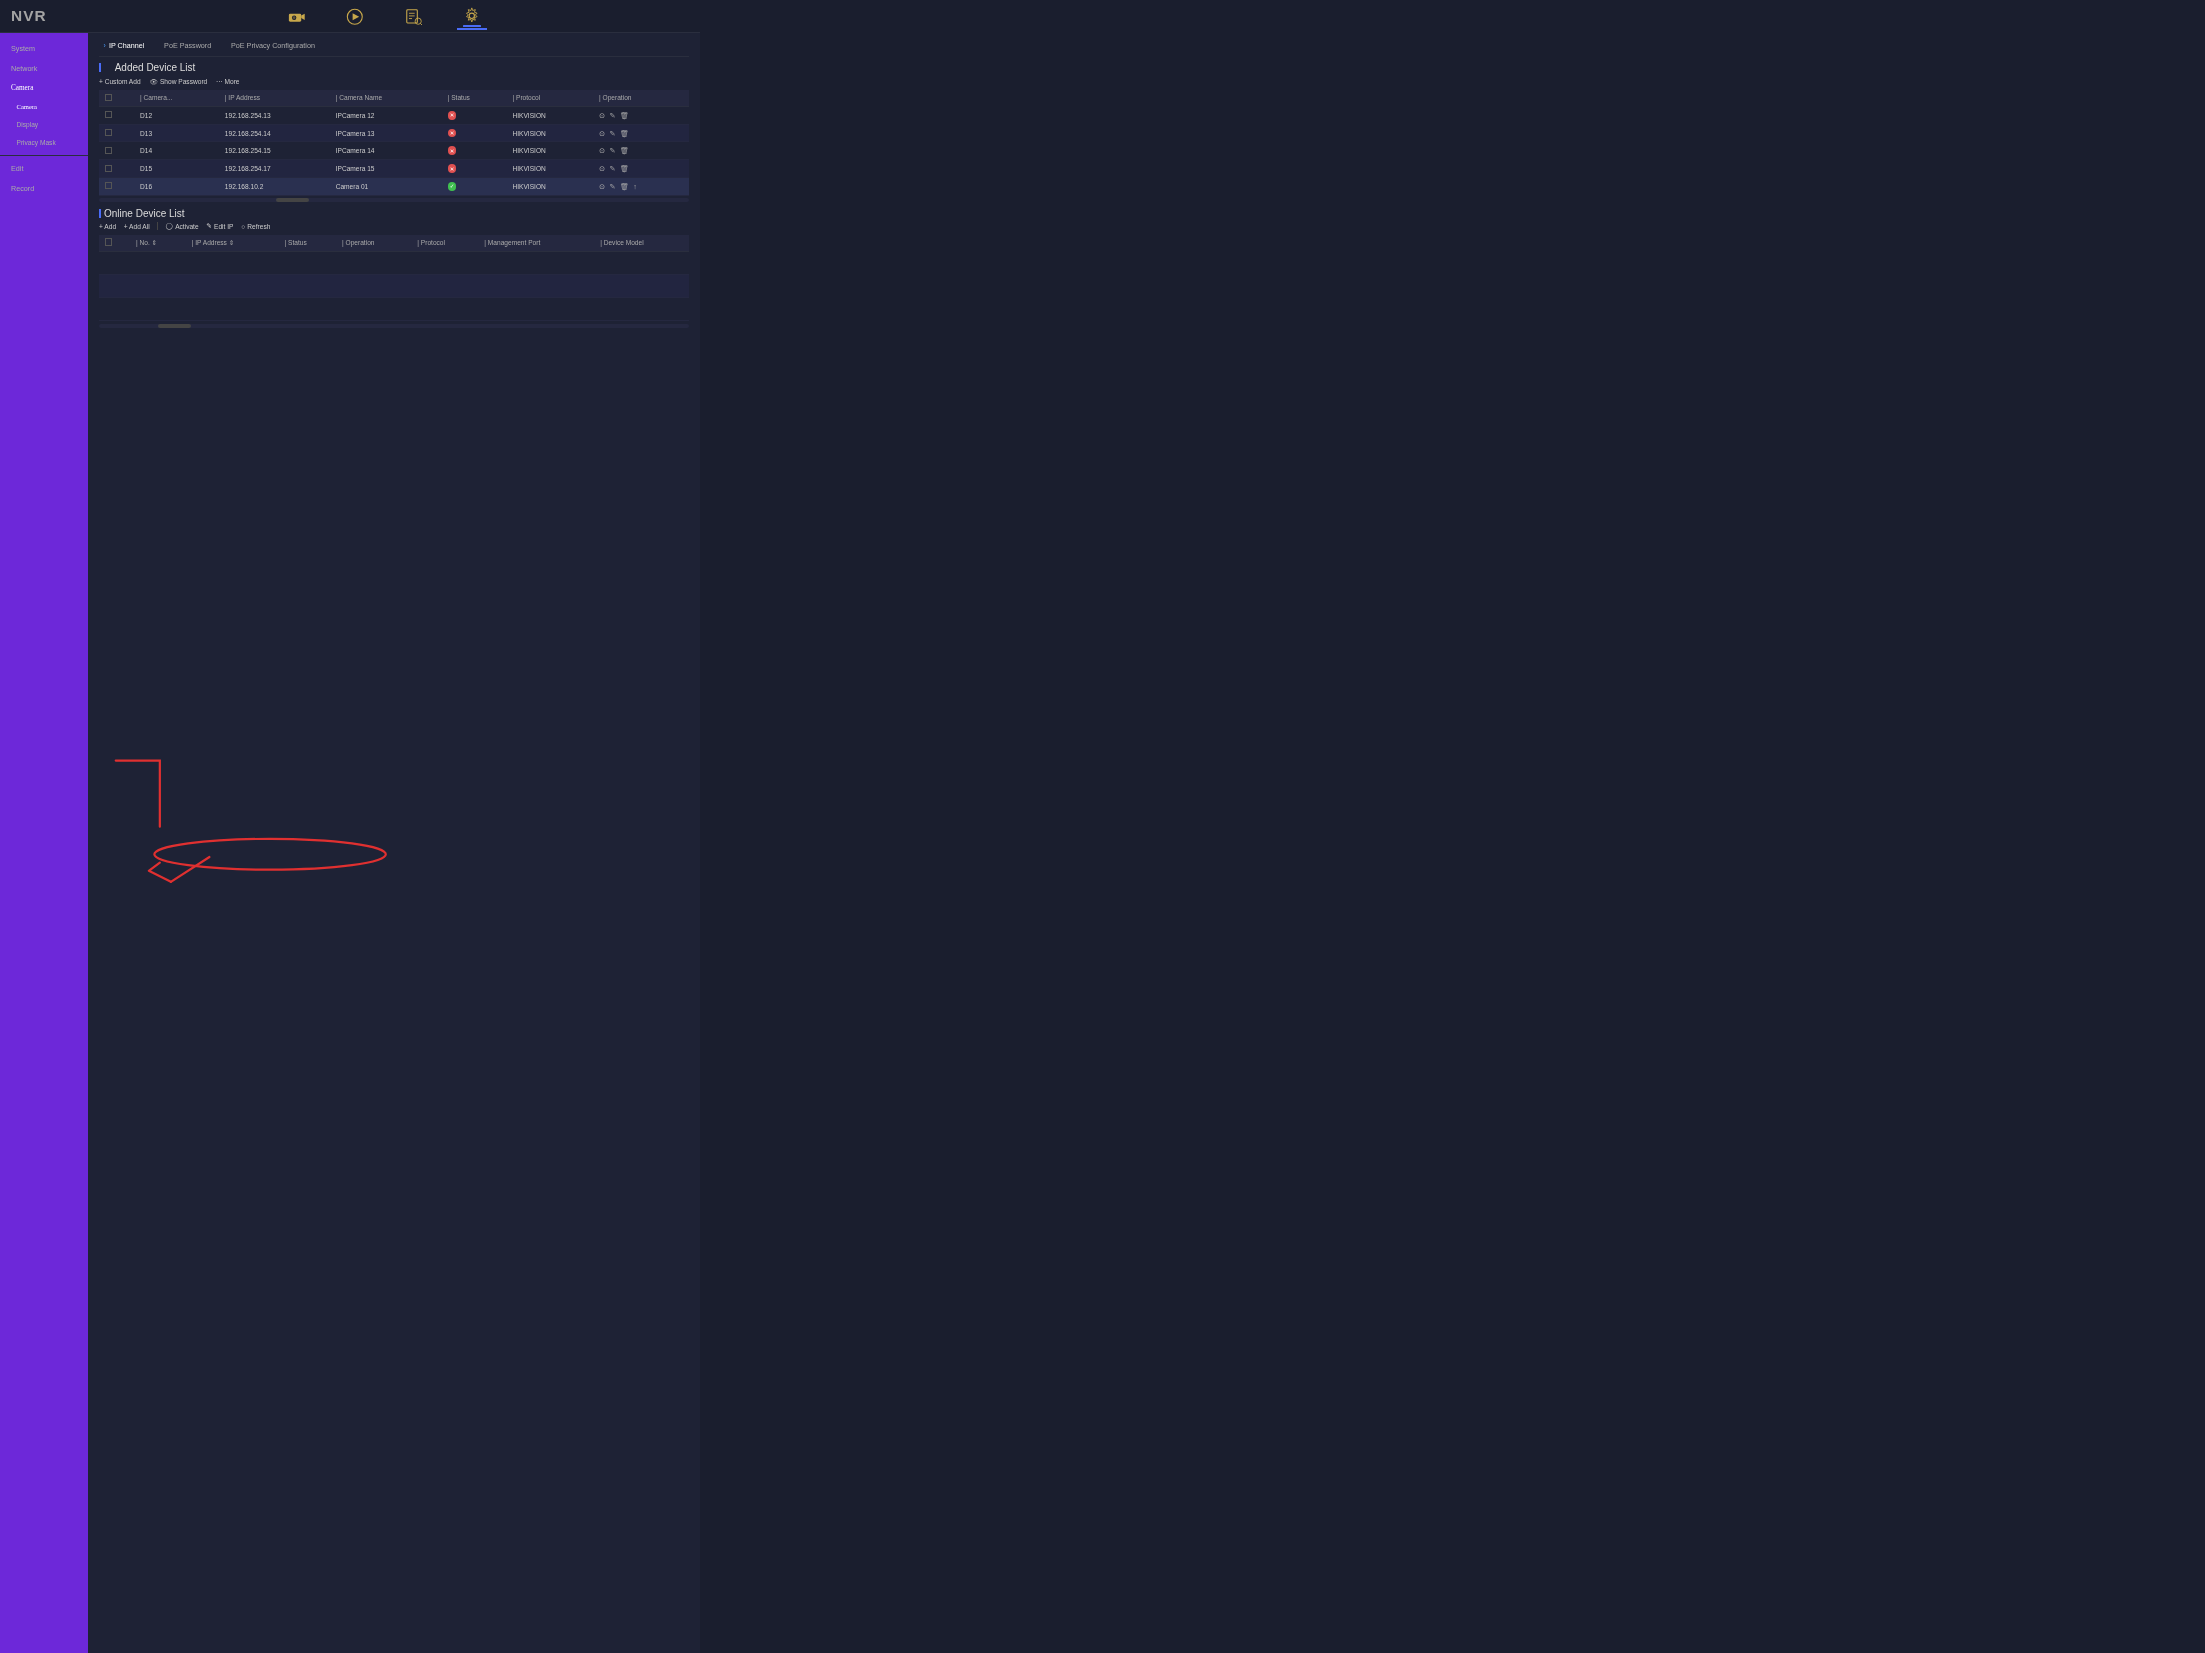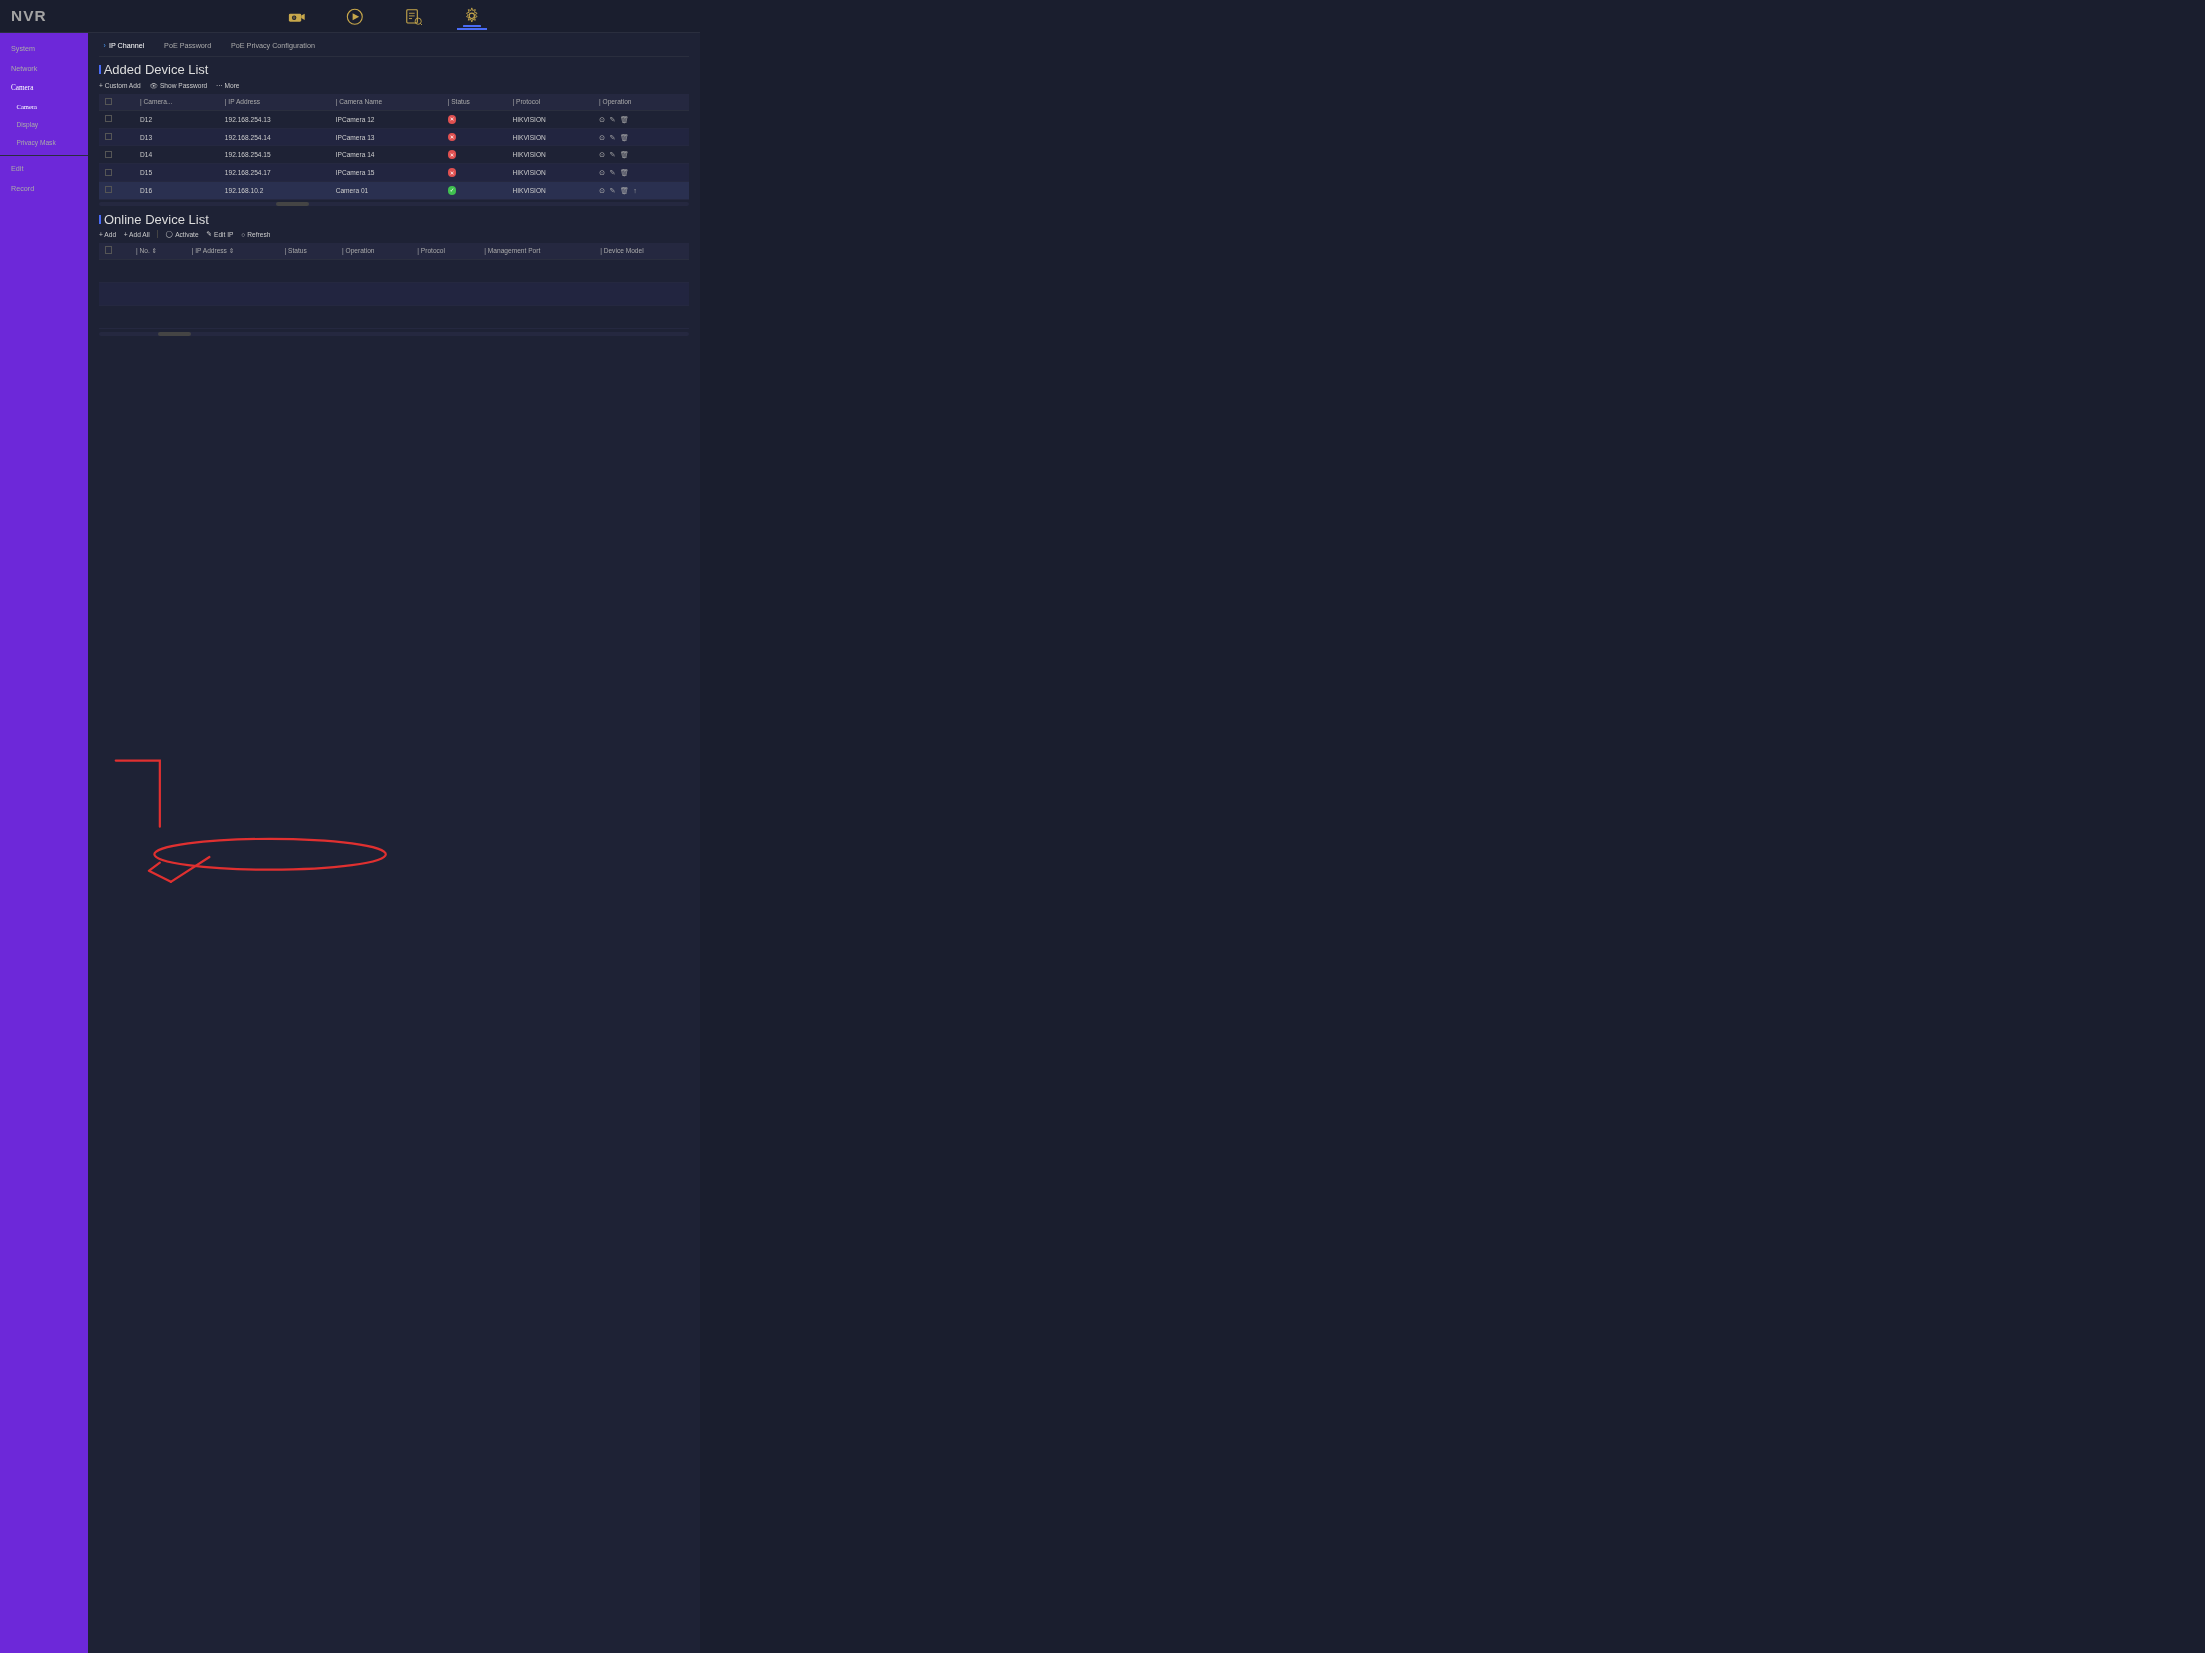--- a/index.html
+++ b/index.html
@@ -122,26 +122,26 @@
     .sub-tab.active {
       color: #fff;
     }
     .sub-tab .arrow {
       color: #4a9fff;
       font-size: 6.6px;
     }
 
     
     .section-label {
-      font-size: 13px;
+      font-size: 10px;
       color: #ddd;
       margin: 4.4px 0;
       display: flex;
       align-items: center;
-      gap: 3px;
+      gap: 14px;
     }
     .section-label .blue-bar {
       width: 1.7px;
       height: 8.8px;
       background: #4a6cf7;
       display: inline-block;
     }
 
     
     .toolbar {
@@ -229,21 +229,21 @@
       align-items: center;
     }
     .action-icon {
       color: #aaa;
       cursor: pointer;
       font-size: 7.2px;
     }
 
     
     .online-section-header {
-      font-size: 13px;
+      font-size: 10px;
       color: #ddd;
       margin: 5.5px 0 3.3px;
       display: flex;
       align-items: center;
       gap: 3.3px;
     }
     .online-section-header .blue-bar {
       width: 1.7px;
       height: 8.8px;
       background: #4a6cf7;

